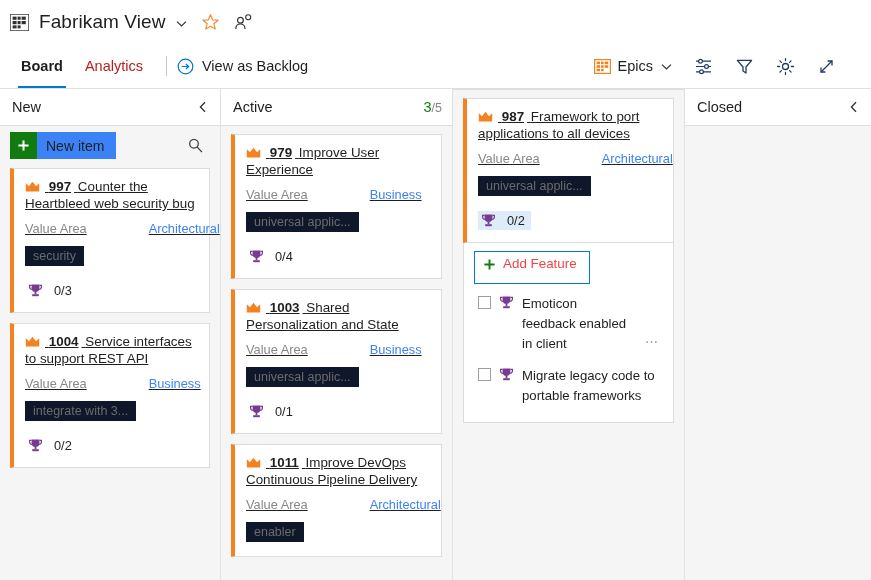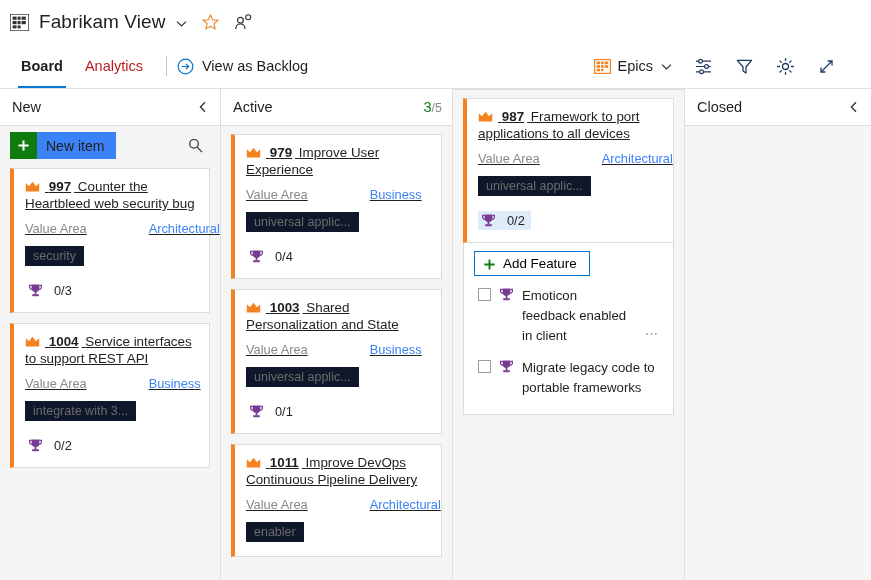--- a/index.html
+++ b/index.html
@@ -159,22 +159,22 @@
     border: 1px solid #dcdcdc;
     border-top: none;
     margin-top: -10px;
     margin-bottom: 10px;
     padding: 8px 10px 10px 10px;
   }
   .add-feature-btn {
     display: inline-flex; align-items: flex-end; gap: 7px;
     border: 1px solid #0078d4;
     background: #ffffff;
-    padding: 4px 12px 4px 8px;
-    font-size: 13.4px; color: #000000;
+    padding: 4px 12px 12px 8px;
+    font-size: 13.4px; color: #ef4444;
     margin-bottom: 4px;
   }
   .feature-row {
     display: flex; align-items: flex-start; gap: 8px;
     padding: 6px 2px 6px 4px;
     font-size: 13.2px; line-height: 20px; color: #201f1e;
   }
   .fcheck {
     width: 13px; height: 13px; flex: none;
     border: 1px solid #a19f9d; background: #fff;

